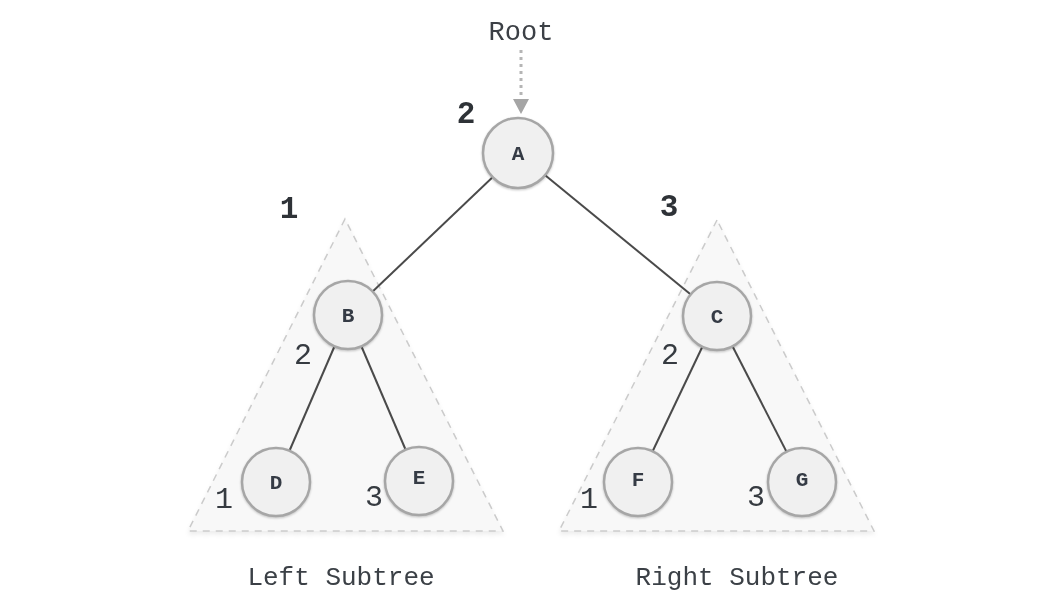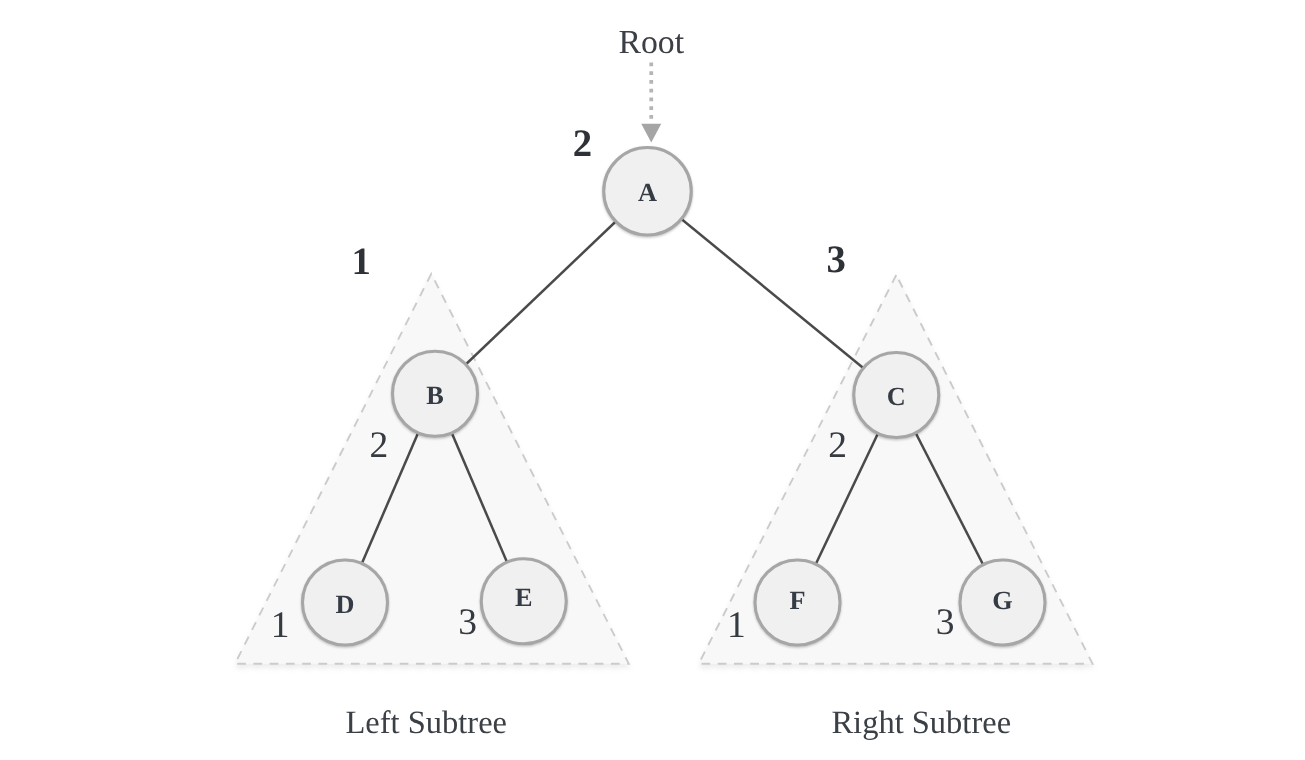--- a/index.html
+++ b/index.html
@@ -1,21 +1,21 @@
 <!DOCTYPE html>
 <html><head>
 <meta charset="utf-8">
 <style>
   html, body { margin: 0; padding: 0; background: #ffffff; }
   .stage {
     position: relative;
     width: 1044px;
     height: 608px;
     background: #ffffff;
-    font-family: Liberation Serif, serif;
+    font-family: Liberation Mono, monospace;
     overflow: hidden;
   }
   svg { display: block; }
 
   .tri {
     fill: #f8f8f8;
     stroke: #cbcbcb;
     stroke-width: 1.5;
     stroke-dasharray: 7 6;
     filter: drop-shadow(0 3px 2px rgba(0,0,0,0.07));

